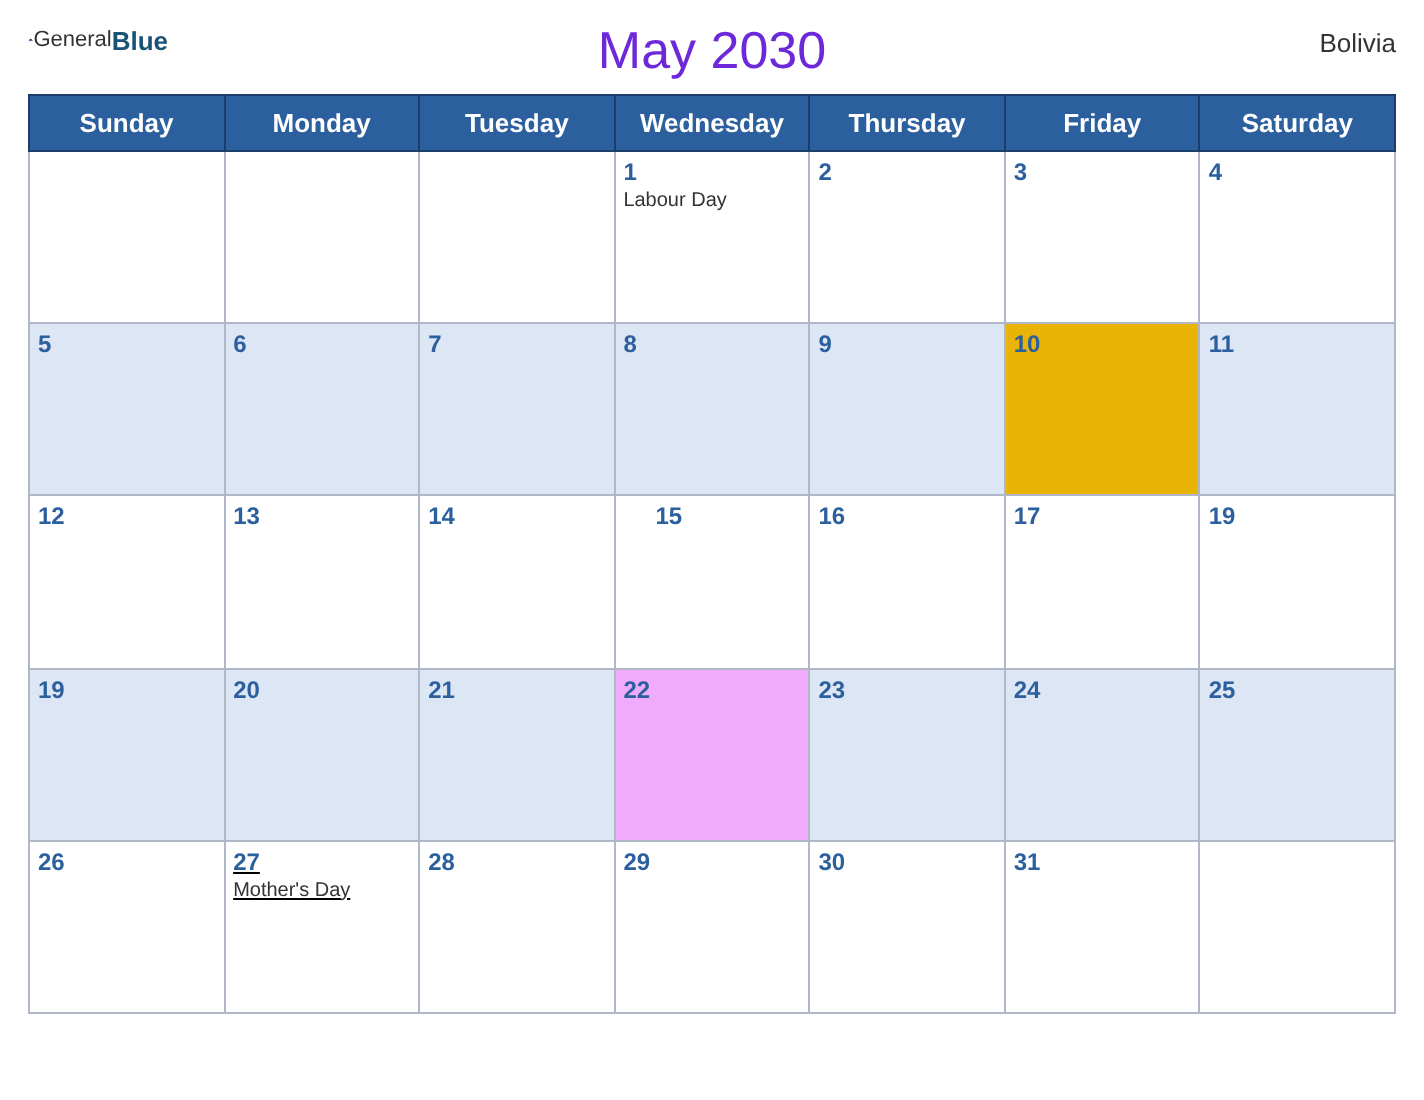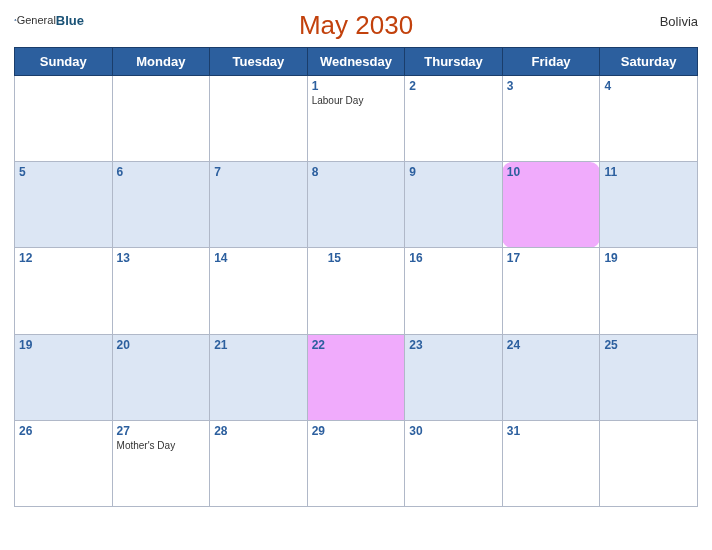--- a/index.html
+++ b/index.html
@@ -41,21 +41,21 @@
       font-size: 13px;
       color: #1a5276;
       font-weight: bold;
     }
     .logo-bird {
       width: 28px;
       height: 20px;
     }
     .month-title {
       font-size: 26px;
-      color: #c2410c;
+      color: #6d28d9;
       font-weight: normal;
       text-align: center;
     }
     .country-label {
       position: absolute;
       right: 0;
       top: 4px;
       font-size: 13px;
       color: #333;
     }
@@ -157,21 +157,21 @@
           </td>
           <td class="cal-cell" style="background-color: rgb(220, 230, 244);">
             <span class="date-num">7</span>
           </td>
           <td class="cal-cell" style="background-color: rgb(220, 230, 244);">
             <span class="date-num">8</span>
           </td>
           <td class="cal-cell" style="background-color: rgb(220, 230, 244);">
             <span class="date-num">9</span>
           </td>
-          <td class="cal-cell" style="background-color: #f0abfc; border-radius: 10px;">
+          <td class="cal-cell" style="background-color: #eab308;">
             <span class="date-num">10</span>
           </td>
           <td class="cal-cell" style="background-color: rgb(220, 230, 244);">
             <span class="date-num">11</span>
           </td>
         </tr>
         <tr>
           <td class="cal-cell" style="background-color: rgb(255, 255, 255);">
             <span class="date-num">12</span>
           </td>
@@ -214,21 +214,21 @@
             <span class="date-num">24</span>
           </td>
           <td class="cal-cell" style="background-color: rgb(220, 230, 244);">
             <span class="date-num">25</span>
           </td>
         </tr>
         <tr>
           <td class="cal-cell" style="background-color: rgb(255, 255, 255);">
             <span class="date-num">26</span>
           </td>
-          <td class="cal-cell" style="background-color: rgb(255, 255, 255);">
+          <td class="cal-cell" style="background-color: rgb(255, 255, 255); text-decoration: underline;">
             <span class="date-num">27</span>
             <span class="event-label">Mother's Day</span>
           </td>
           <td class="cal-cell" style="background-color: rgb(255, 255, 255);">
             <span class="date-num">28</span>
           </td>
           <td class="cal-cell" style="background-color: rgb(255, 255, 255);">
             <span class="date-num">29</span>
           </td>
           <td class="cal-cell" style="background-color: rgb(255, 255, 255);">

